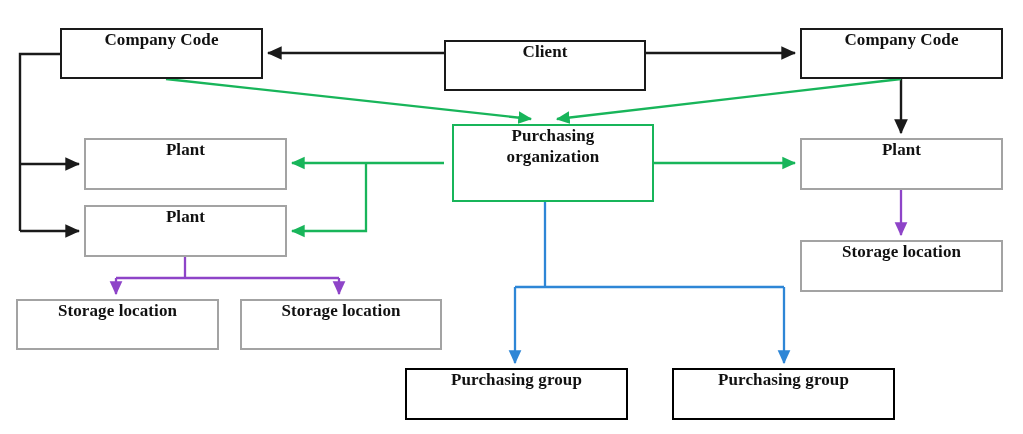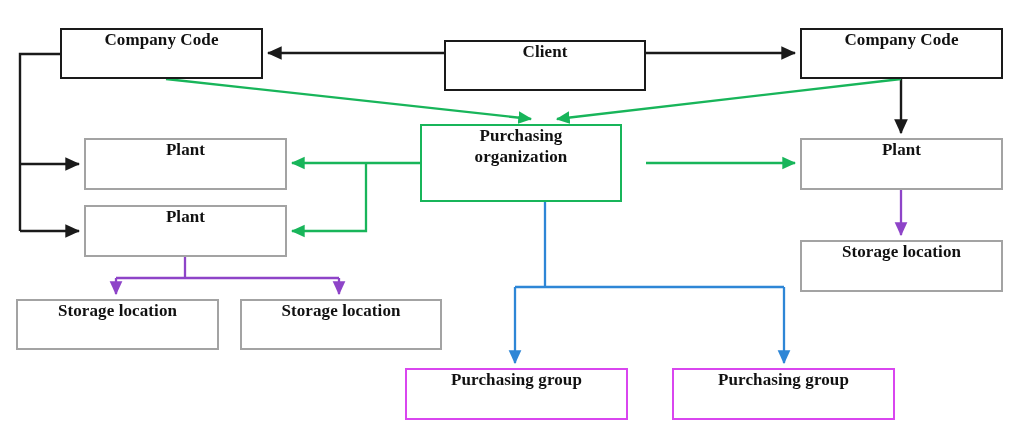--- a/index.html
+++ b/index.html
@@ -32,21 +32,21 @@
     font-weight: bold;
     font-size: 17px;
     line-height: 1.22;
     color: #111111;
     letter-spacing: 0.1px;
     z-index: 5;
   }
   .node.black  { border: 2px solid #1a1a1a; }
   .node.purple { border: 2px solid #a3a3a3; }
   .node.green  { border: 2px solid #18b55a; }
-  .node.blue   { border: 2px solid #d946ef; }
+  .node.blue   { border: 2px solid #000000; }
   .node-label { pointer-events: none; padding: 0 4px; }
 </style>
 </head>
 <body>
 
 <div id="diagram-root">
 
   <svg id="edge-layer" viewBox="0 0 1023 434" width="1023" height="434" xmlns="http://www.w3.org/2000/svg">
     <defs>
       <marker id="ah-black" viewBox="0 0 10 10" refX="9.2" refY="5" markerWidth="6.2" markerHeight="6.2" orient="auto-start-reverse">
@@ -103,21 +103,21 @@
       </div>
       <div class="node black" style="left: 800px; top: 28px; width: 203px; height: 51px;">
         <span class="node-label">Company Code</span>
       </div>
       <div class="node purple" style="left: 84px; top: 138px; width: 203px; height: 52px;">
         <span class="node-label">Plant</span>
       </div>
       <div class="node purple" style="left: 84px; top: 205px; width: 203px; height: 52px;">
         <span class="node-label">Plant</span>
       </div>
-      <div class="node green" style="left: 420px; top: 124px; width: 202px; height: 78px;">
+      <div class="node green" style="left: 452px; top: 124px; width: 202px; height: 78px;">
         <span class="node-label">Purchasing<br>organization</span>
       </div>
       <div class="node purple" style="left: 800px; top: 138px; width: 203px; height: 52px;">
         <span class="node-label">Plant</span>
       </div>
       <div class="node purple" style="left: 16px; top: 299px; width: 203px; height: 51px;">
         <span class="node-label">Storage location</span>
       </div>
       <div class="node purple" style="left: 240px; top: 299px; width: 202px; height: 51px;">
         <span class="node-label">Storage location</span>

